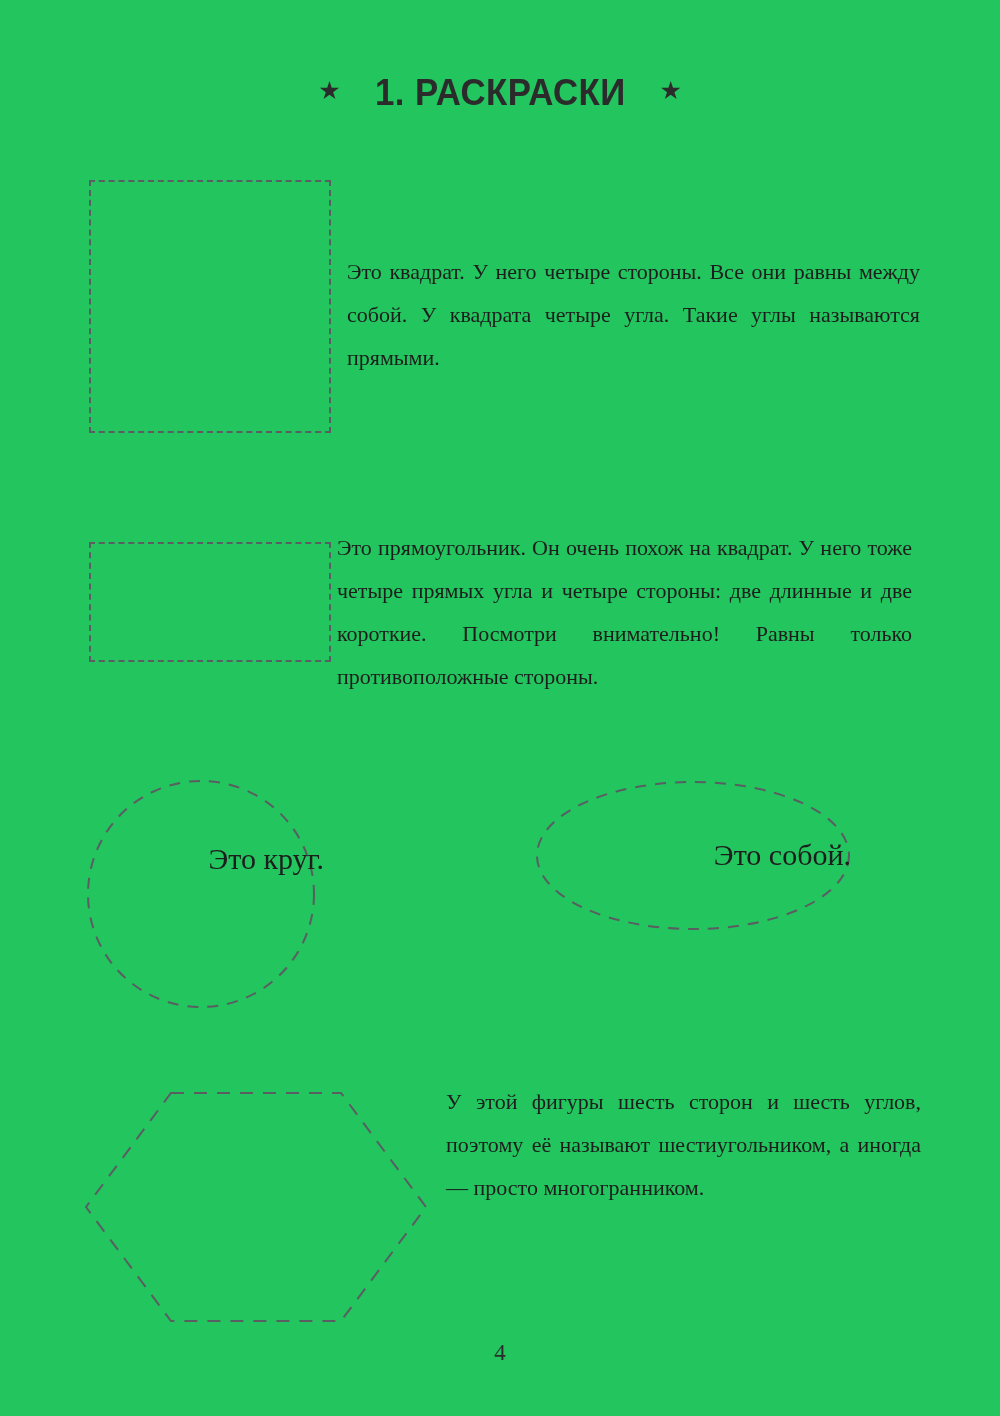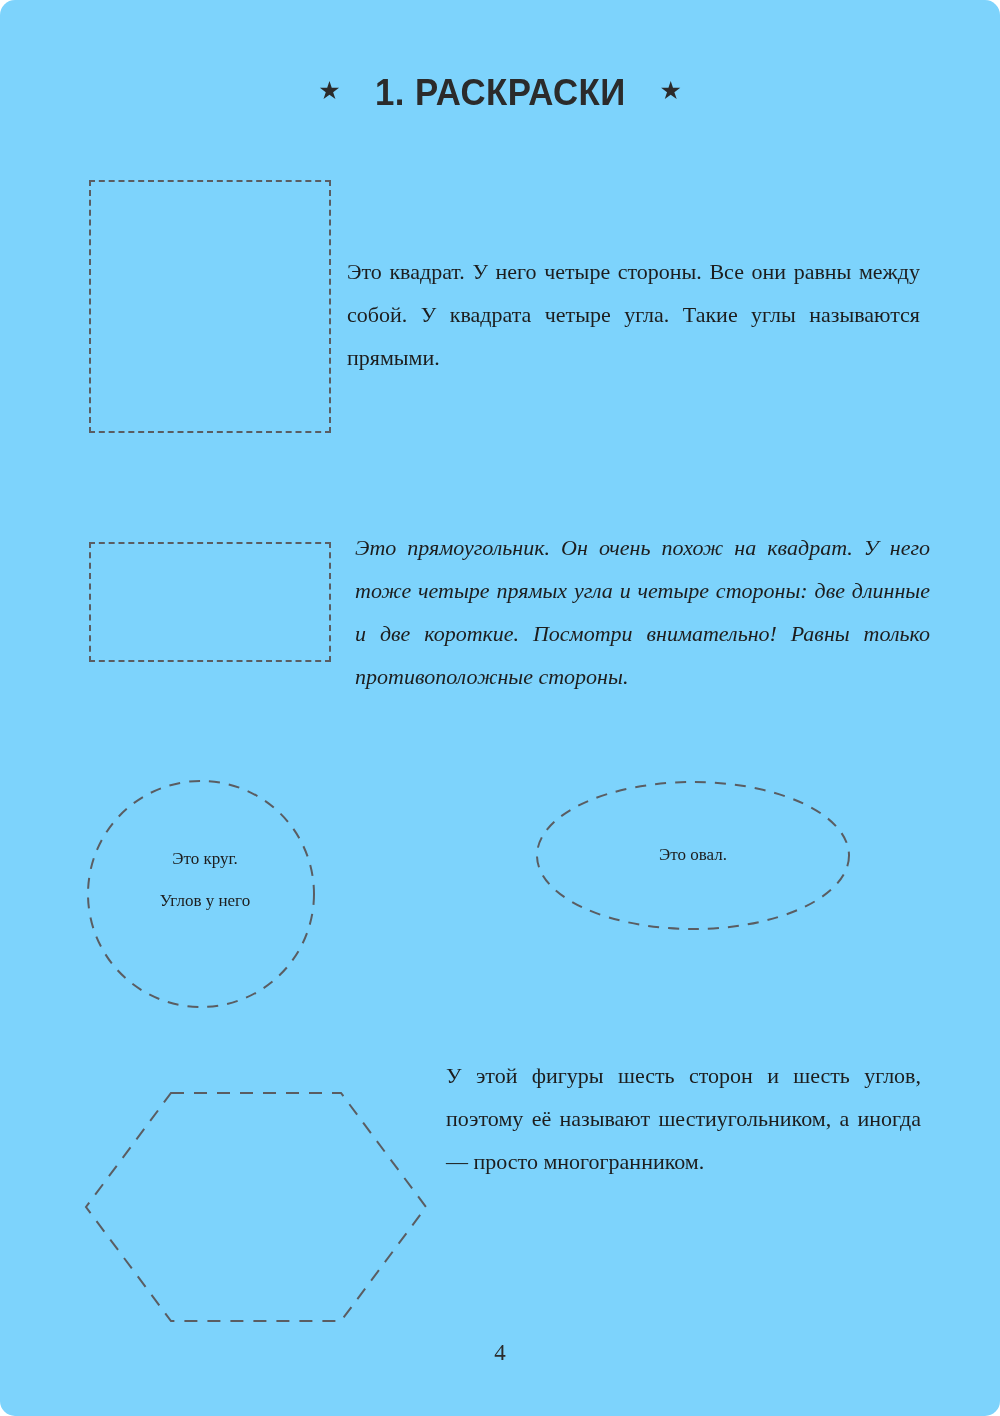--- a/index.html
+++ b/index.html
@@ -14,22 +14,21 @@
     position: relative;
     overflow: hidden;
     font-family: "Liberation Serif", "DejaVu Serif", serif;
     color: #1d1d1d;
     -webkit-font-smoothing: antialiased;
   }
 
   .page {
     position: absolute;
     inset: 0;
-    background: #7dd3fc;
-    border-radius: 15px;
+    background: #22c55e;
   }
 
   
   .title-row {
     position: absolute;
     left: 0;
     top: 72px;
     width: 1000px;
     text-align: center;
     white-space: nowrap;
@@ -123,36 +122,35 @@
     hyphens: manual;
   }
   .body-text p { margin: 0; }
 
   #square-text {
     left: 347px;
     top: 250px;
     width: 573px;
   }
   #rectangle-text {
-    left: 355px;
+    left: 337px;
     top: 526px;
     width: 575px;
-    font-style: italic;
   }
   #hexagon-text {
     left: 446px;
-    top: 1054px;
+    top: 1080px;
     width: 475px;
   }
 
   
   .shape-label {
     position: absolute;
-    text-align: center;
-    font-size: 17px;
+    text-align: right;
+    font-size: 30px;
     line-height: 42px;
     color: #1d1d1d;
   }
   #circle-label {
     left: 86px;
     top: 838px;
     width: 238px;
   }
   #oval-label {
     left: 535px;
@@ -193,31 +191,30 @@
   </div>
 
   <div class="shape svg-shape" id="circle-shape">
     <svg width="230" height="230" viewBox="0 0 230 230" aria-hidden="true">
       <circle class="dashed-stroke" cx="115" cy="115" r="113"></circle>
     </svg>
   </div>
 
   <div class="shape-label" id="circle-label">
     <div>Это круг.</div>
-    <div>Углов у него</div>
   </div>
 
   <div class="shape svg-shape" id="oval-shape">
     <svg width="316" height="151" viewBox="0 0 316 151" aria-hidden="true">
       <ellipse class="dashed-stroke" cx="158" cy="75.5" rx="156" ry="73.5"></ellipse>
     </svg>
   </div>
 
   <div class="shape-label" id="oval-label">
-    <div>Это овал.</div>
+    <div>Это собой.</div>
   </div>
 
   <div class="shape svg-shape" id="hexagon-shape">
     <svg width="346" height="234" viewBox="0 0 346 234" aria-hidden="true">
       <polygon class="dashed-stroke hex" points="88,3 258,3 343,117 258,231 88,231 3,117"></polygon>
     </svg>
   </div>
 
   <div class="body-text" id="hexagon-text">
     <p>У этой фигуры шесть сторон и шесть углов, поэтому её называют шестиугольником, а иногда — просто многогранником.</p>

